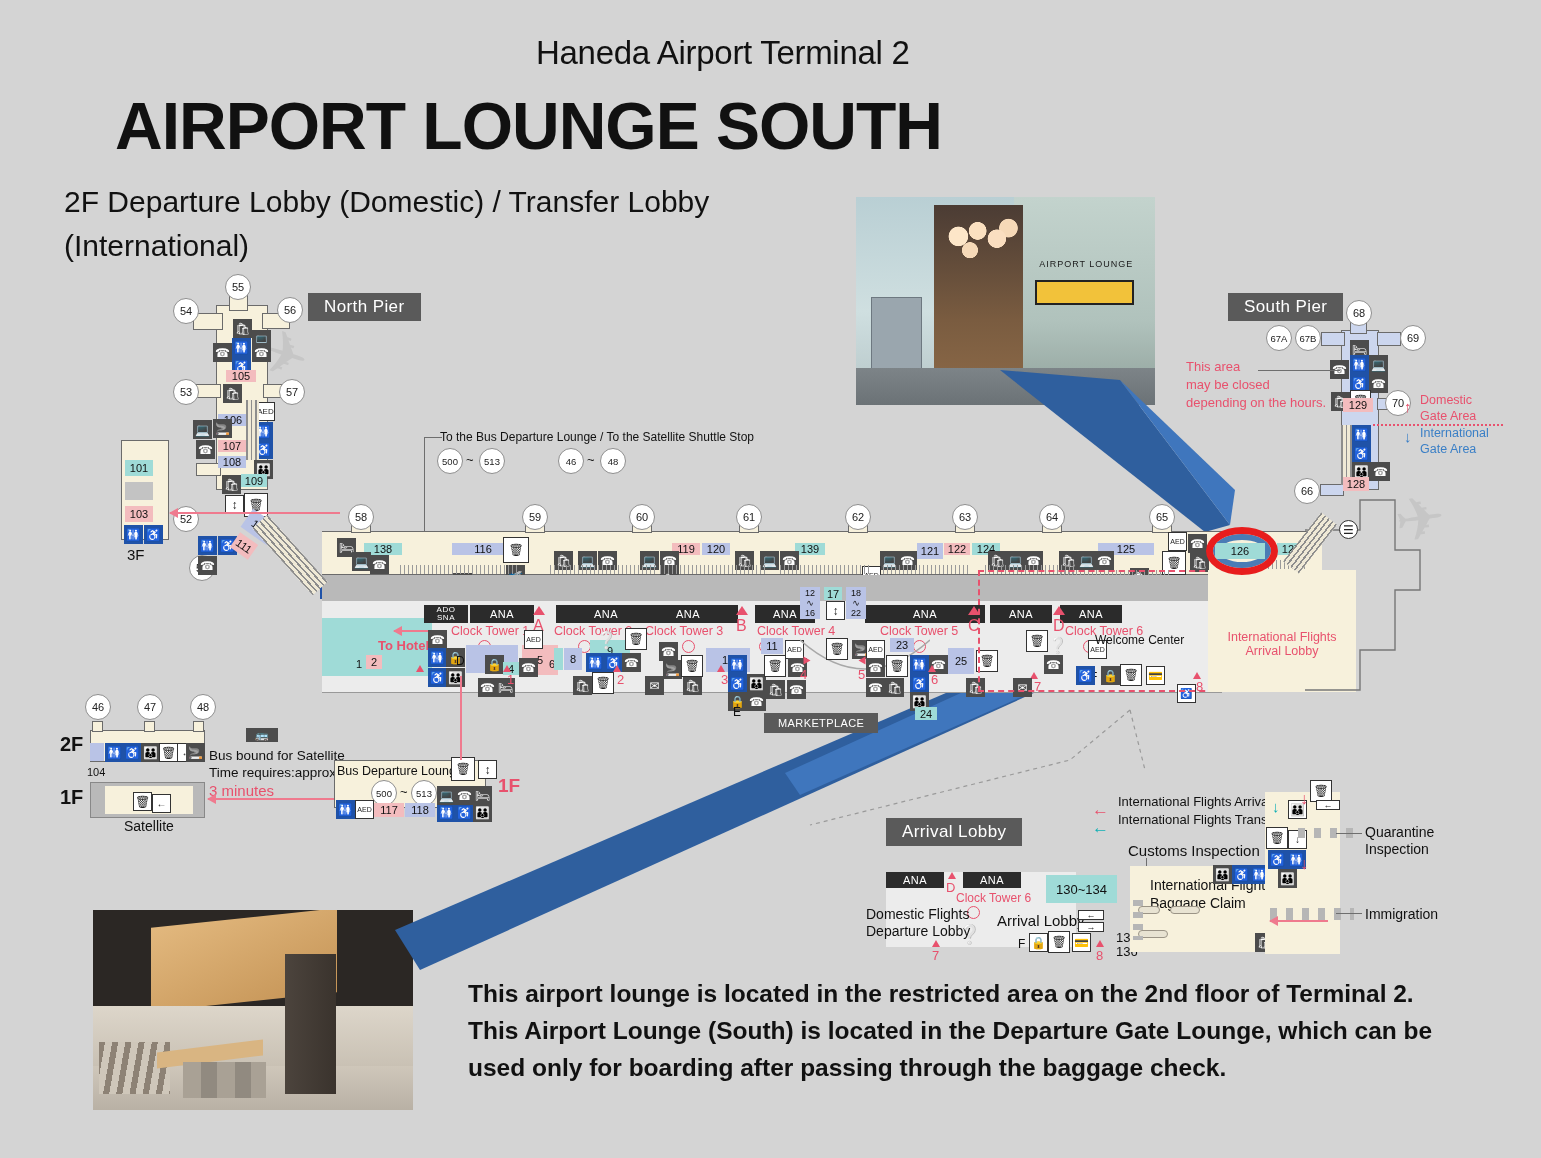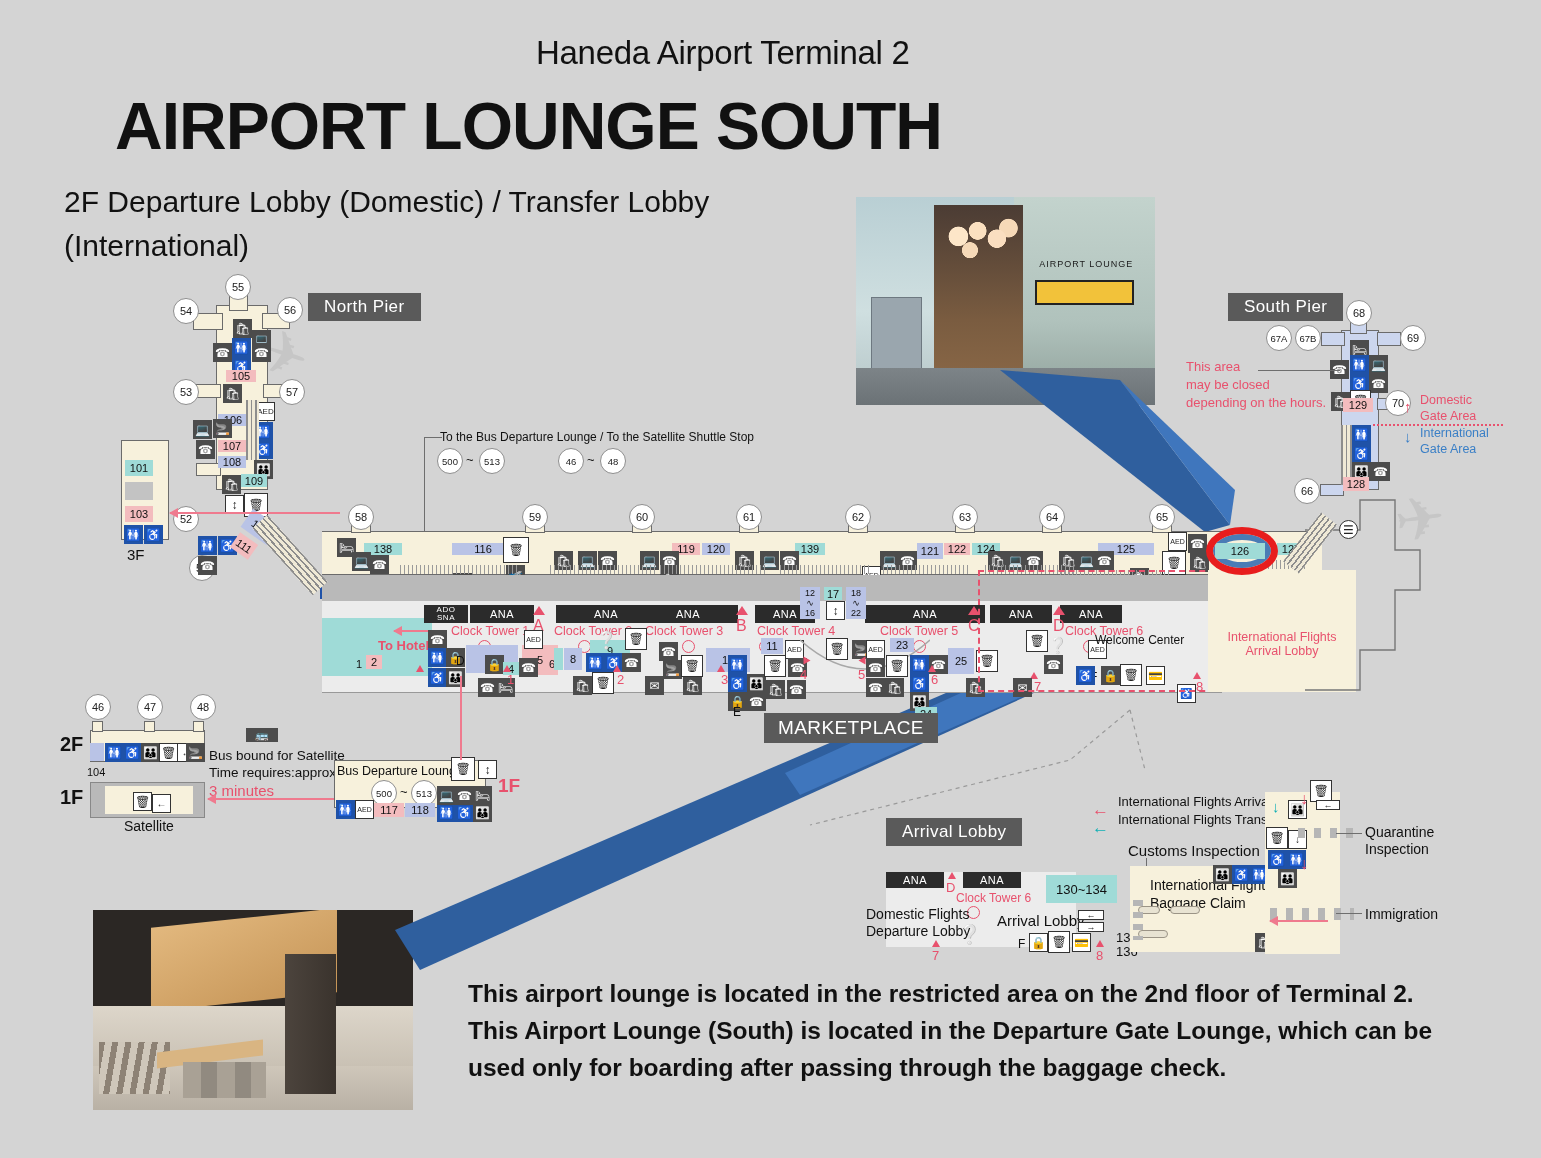--- a/index.html
+++ b/index.html
@@ -517,21 +517,21 @@
   <div class="ico wh" style="left:1088px; top:640px; font-size:7px;">AED</div>
   <div class="blktxt" style="left:1095px; top:633px; font-size:12px;">Welcome Center</div>
   <div class="blktxt" style="left:1090px; top:670px; font-size:12px;">F</div>
   <div class="ico dk" style="left:1101px; top:666px;">🔒</div>
   <div class="ico wh" style="left:1120px; top:664px; width:22px; height:22px;">🗑</div>
   <div class="ico wh" style="left:1146px; top:666px;">💳</div>
   <div class="ico dk" style="left:1013px; top:678px;">✉</div>
   <div class="ico bl" style="left:1076px; top:666px;">♿</div>
   <div class="ico wh" style="left:1177px; top:684px; font-size:10px;">♿</div>
 
-  <div class="plabel" style="left:764px; top:713px; font-size:19px; padding:4px 14px;">MARKETPLACE</div>
+  <div class="plabel" style="left:764px; top:713px; font-size:11px; padding:4px 14px;">MARKETPLACE</div>
 
   <div class="dashred" style="left:978px; top:570px; width:378px; height:122px;"></div>
   <div class="conc" style="left:1208px; top:570px; width:148px; height:122px; border:none;"></div>
   <div class="redtxt" style="left:1224px; top:630px; white-space:pre-line; text-align:center; width:116px; font-size:12.5px;">International Flights
 Arrival Lobby</div>
 
   <svg style="position:absolute; left:1300px; top:480px; width:180px; height:250px;" viewBox="0 0 180 250">
     <path d="M5,50 L60,50 L60,20 L95,20 L95,70 L120,70 L120,110 L95,110 L95,170 L60,170 L60,210 L5,210" fill="none" stroke="#777" stroke-width="1.4"></path>
   </svg>
   <div class="plane" style="left:1395px; top:490px; transform:rotate(-8deg);">✈</div>

